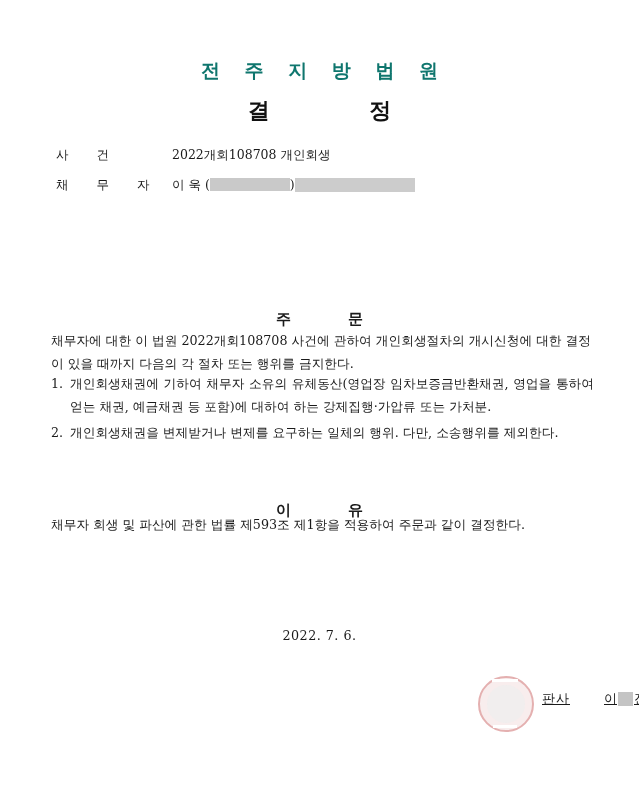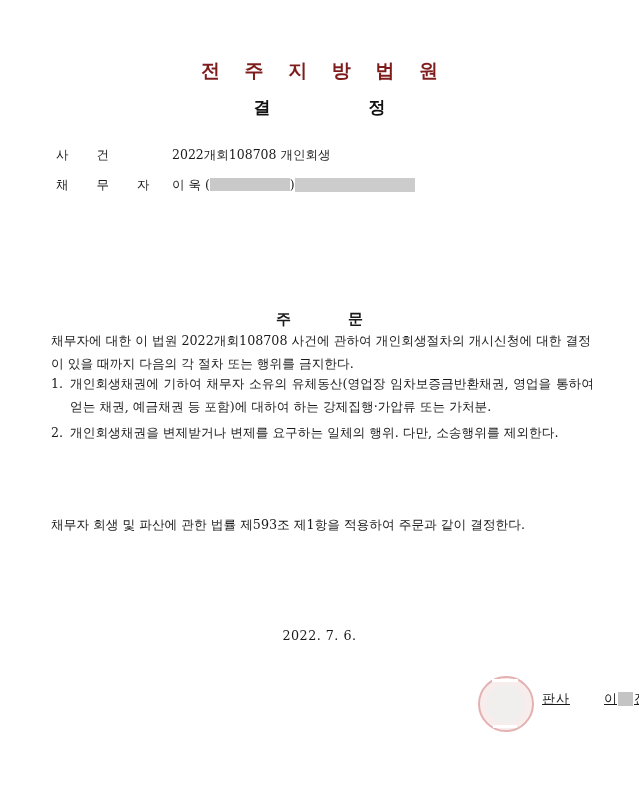--- a/index.html
+++ b/index.html
@@ -26,29 +26,29 @@
   .court-title {
     position: absolute;
     top: 58px;
     left: 0;
     width: 639px;
     text-align: center;
     font-size: 19px;
     font-weight: bold;
     letter-spacing: 9px;
     text-indent: 9px;
-    color: #7f1d1d;
+    color: #0f766e;
   }
   .doc-type {
     position: absolute;
     top: 96px;
     left: 0;
     width: 639px;
     text-align: center;
-    font-size: 17px;
+    font-size: 22px;
     font-weight: bold;
     letter-spacing: 46px;
     text-indent: 46px;
     color: #111;
   }
 
   
   .meta {
     position: absolute;
     top: 144px;
@@ -253,20 +253,21 @@
     <div class="list-item">
       <div class="list-num">1.</div>
       <div class="list-body">개인회생채권에 기하여 채무자 소유의 유체동산(영업장 임차보증금반환채권, 영업을 통하여 얻는 채권, 예금채권 등 포함)에 대하여 하는 강제집행·가압류 또는 가처분.</div>
     </div>
     <div class="list-item">
       <div class="list-num">2.</div>
       <div class="list-body">개인회생채권을 변제받거나 변제를 요구하는 일체의 행위. 다만, 소송행위를 제외한다.</div>
     </div>
   </div>
 
+  <div class="section-title" id="section-reason-title">이      유</div>
 
   <div class="body-text" id="reason-para">채무자 회생 및 파산에 관한 법률 제593조 제1항을 적용하여 주문과 같이 결정한다.</div>
 
   <div class="date-line">2022. 7. 6.</div>
 
   <div class="judge-line">
     <span class="judge-label">판사</span><span class="judge-name"><span>이</span><span class="redact-name"></span><span>진</span></span>
   </div>
 
   <div class="seal">

